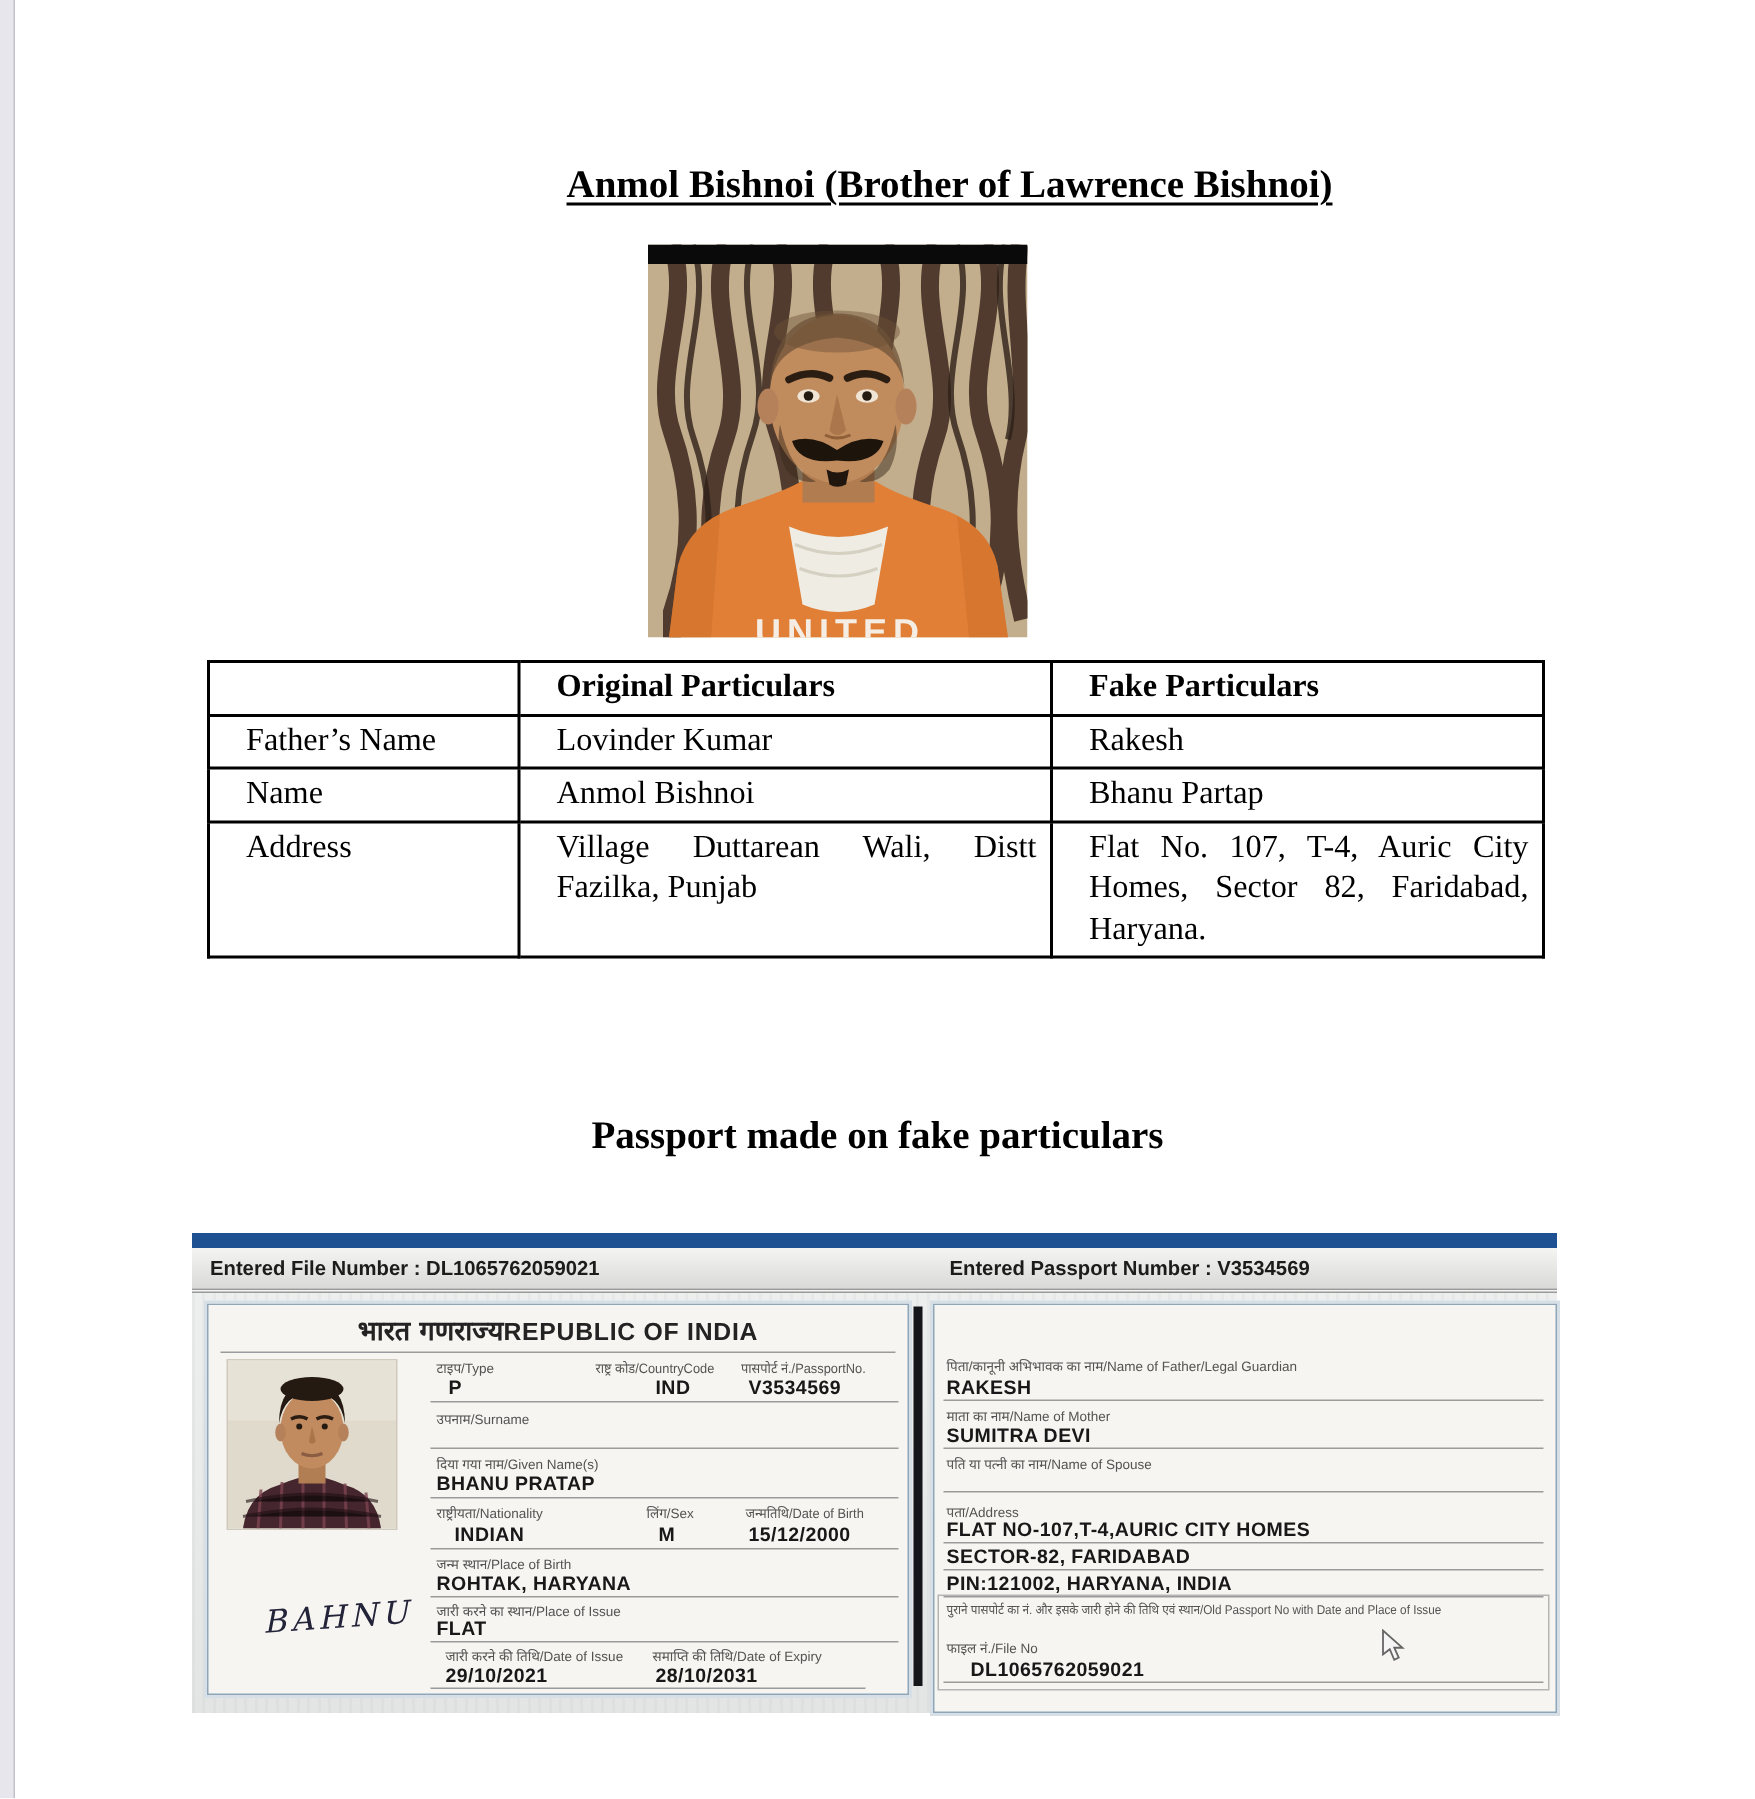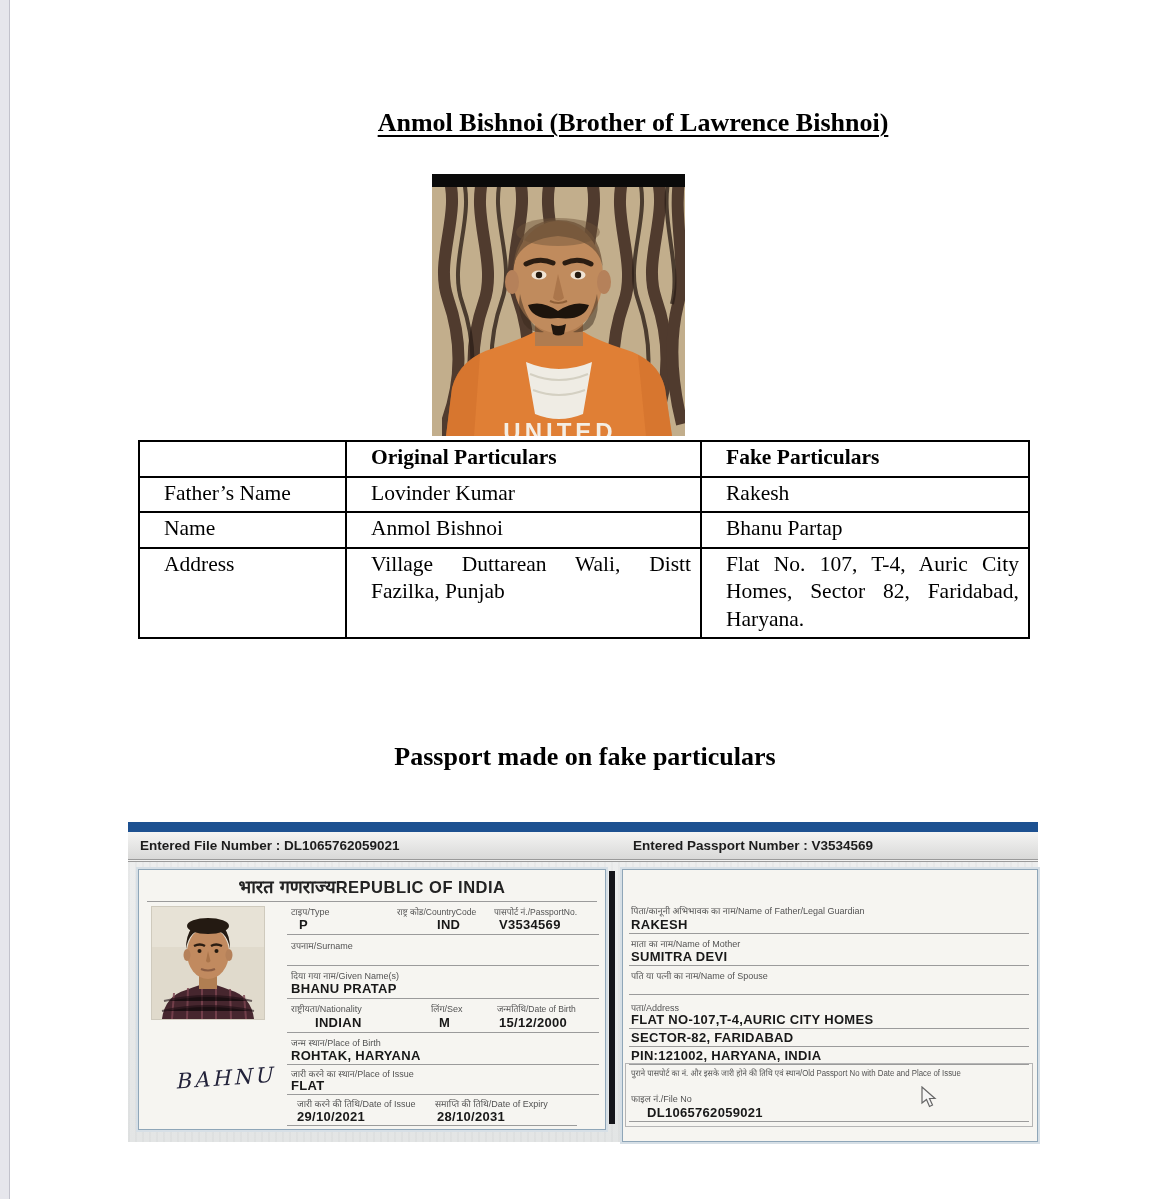--- a/index.html
+++ b/index.html
@@ -8,21 +8,21 @@
   .edge-strip{position:absolute;left:0;top:0;width:9px;height:1199px;background:#e6e6ec;border-right:1px solid #c2c2cc;}
 
   
   .doc-title{position:absolute;top:108px;left:0;width:100%;text-align:center;
              font-size:26px;font-weight:bold;margin-left:48px;}
   .doc-title span{text-decoration:underline;text-decoration-thickness:2px;text-underline-offset:4px;}
   .section-heading{position:absolute;top:742px;left:0;width:100%;text-align:center;
              font-size:26px;font-weight:bold;}
 
   
-  .photo-box{position:absolute;left:432px;top:174px;width:266px;height:262px;}
+  .photo-box{position:absolute;left:432px;top:163px;width:266px;height:262px;}
   .photo-box svg{display:block;}
 
   
   table.particulars{position:absolute;left:138px;top:440px;width:890px;border-collapse:collapse;
                     font-size:21.5px;table-layout:fixed;}
   table.particulars td{border:2px solid #000;padding:2px 9px 4px 24px;vertical-align:top;line-height:1.28;}
   table.particulars td.th{font-weight:bold;}
   table.particulars td.justify{text-align:justify;text-align-last:left;}
 
   
@@ -214,21 +214,21 @@
         <span class="lab" style="left:152px;top:69px">उपनाम/Surname</span>
         <div class="rule" style="left:148px;top:95px;width:312px"></div>
 
         <span class="lab" style="left:152px;top:99px">दिया गया नाम/Given Name(s)</span>
         <span class="val" style="left:152px;top:111px">BHANU PRATAP</span>
         <div class="rule" style="left:148px;top:128px;width:312px"></div>
 
         <span class="lab" style="left:152px;top:132px">राष्ट्रीयता/Nationality</span>
         <span class="lab" style="left:292px;top:132px">लिंग/Sex</span>
         <span class="lab" style="left:358px;top:132px;transform:scaleX(.95)">जन्मतिथि/Date of Birth</span>
-        <span class="val" style="left:176px;top:145px">INDIAN</span>
+        <span class="val" style="left:164px;top:145px">INDIAN</span>
         <span class="val" style="left:300px;top:145px">M</span>
         <span class="val" style="left:360px;top:145px">15/12/2000</span>
         <div class="rule" style="left:148px;top:162px;width:312px"></div>
 
         <span class="lab" style="left:152px;top:166px">जन्म स्थान/Place of Birth</span>
         <span class="val" style="left:152px;top:178px">ROHTAK, HARYANA</span>
         <div class="rule" style="left:148px;top:194px;width:312px"></div>
 
         <span class="lab" style="left:152px;top:197px">जारी करने का स्थान/Place of Issue</span>
         <span class="val" style="left:152px;top:208px">FLAT</span>

